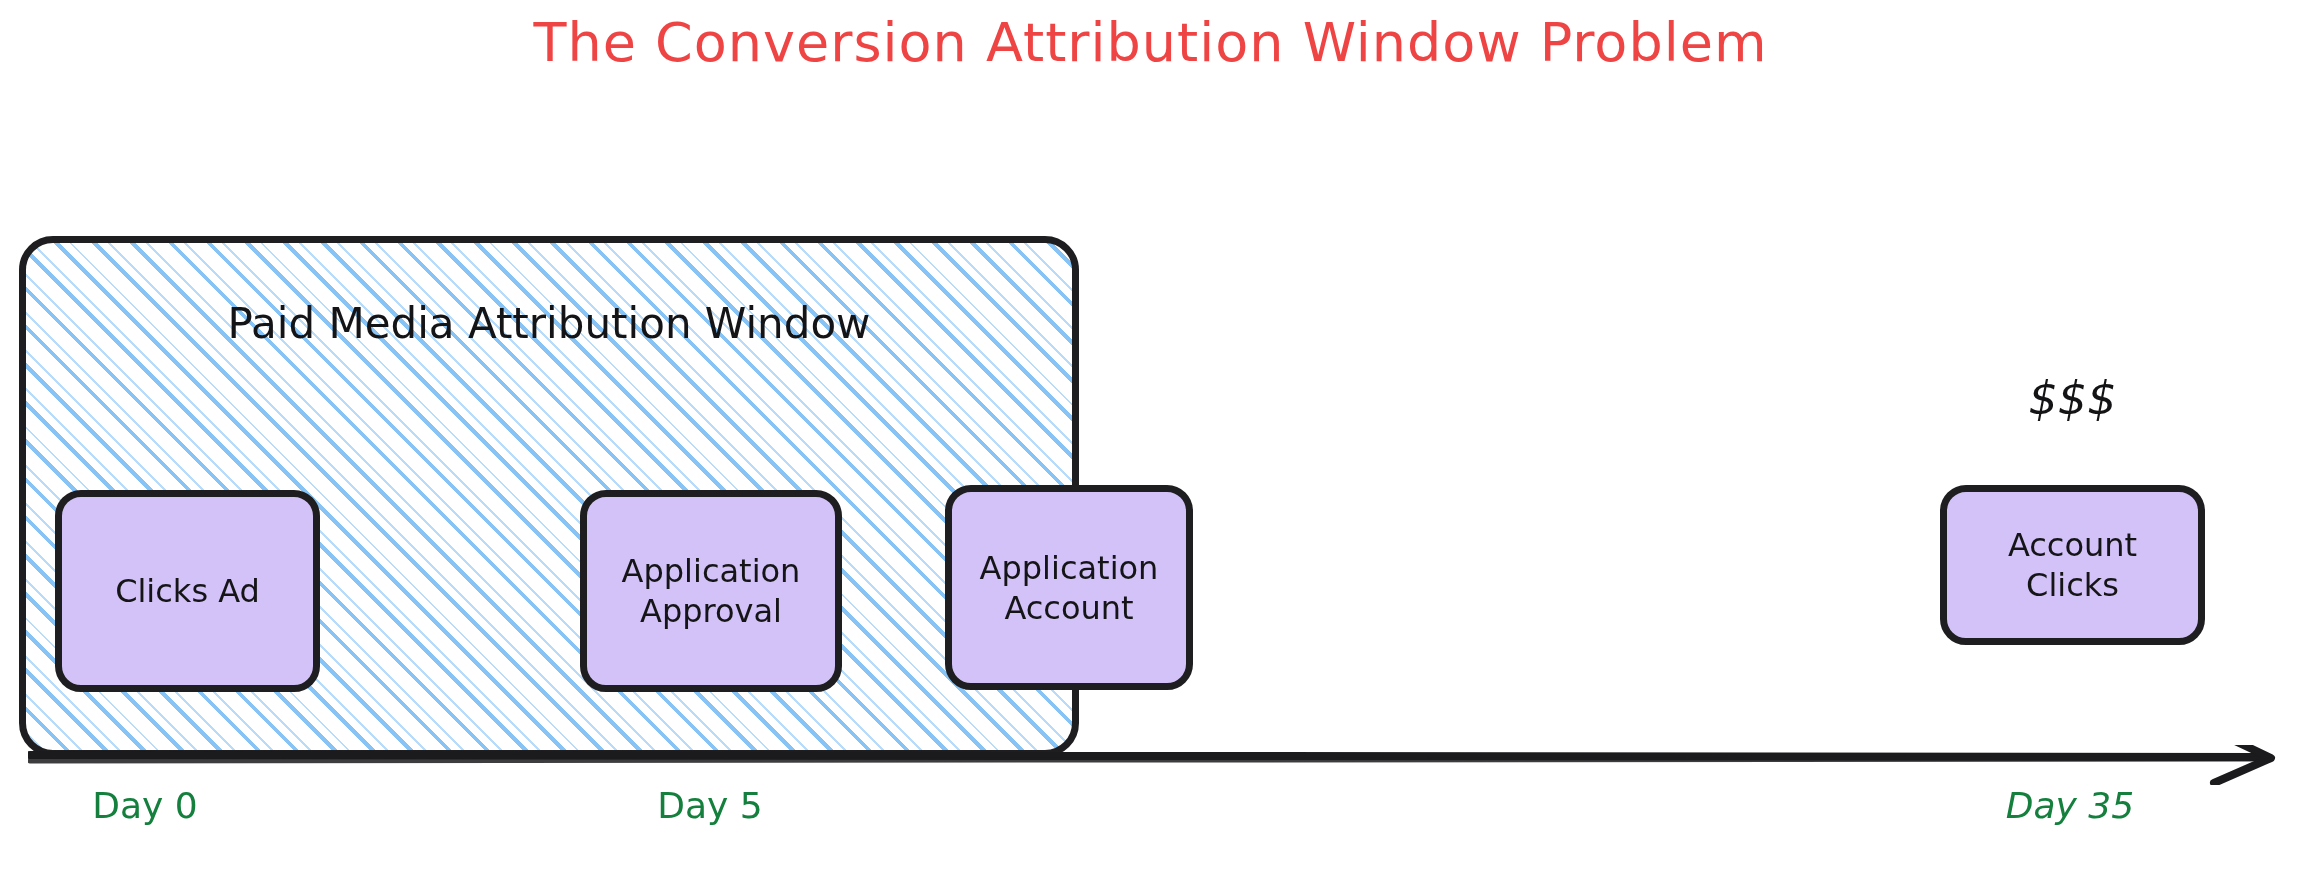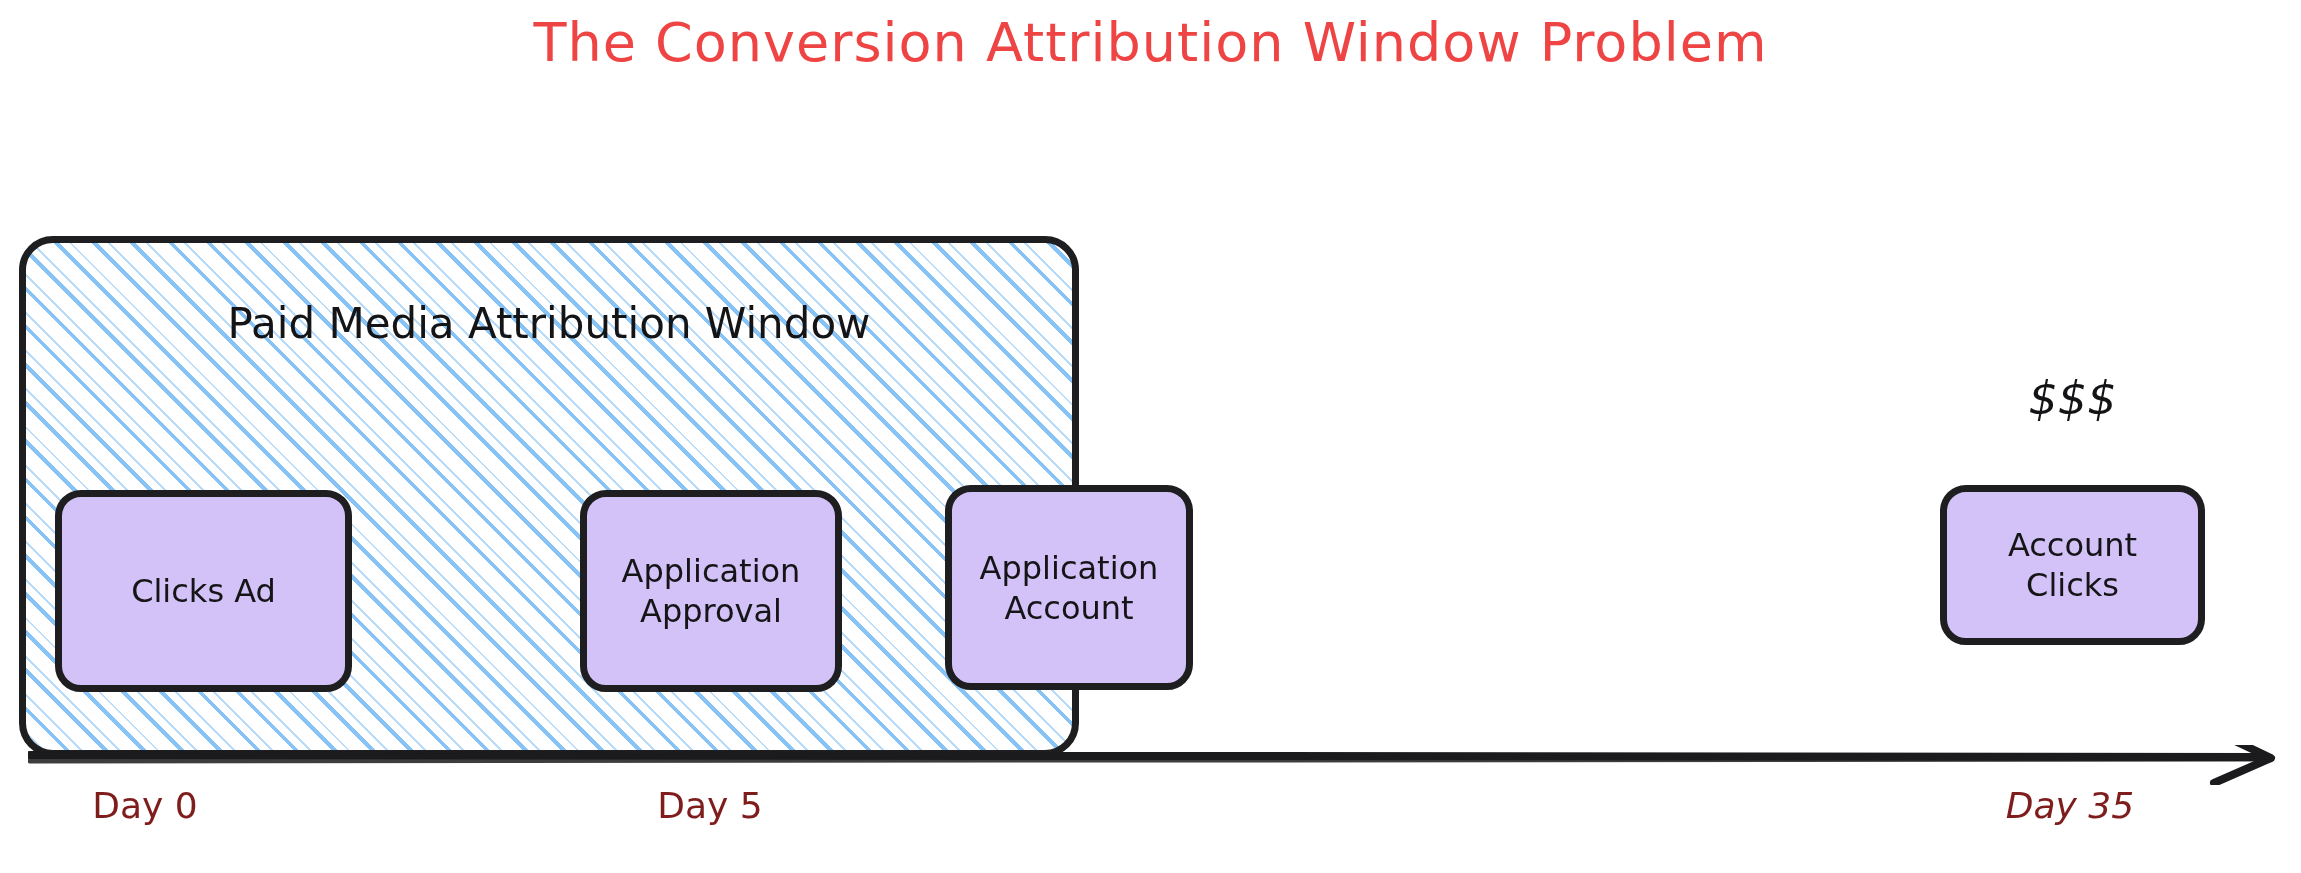--- a/index.html
+++ b/index.html
@@ -87,21 +87,21 @@
     justify-content: center;
     text-align: center;
     color: #151517;
     font-size: 32px;
     line-height: 40px;
     padding: 6px 10px;
     font-family: "DejaVu Sans", sans-serif;
   }
   .node .node-text { display: block; }
 
-  #node-clicks-ad   { left: 55px;   top: 490px; width: 297px; height: 202px; }
+  #node-clicks-ad   { left: 55px;   top: 490px; width: 265px; height: 202px; }
   #node-app-sub     { left: 580px;  top: 490px; width: 262px; height: 202px; }
   #node-app-appr    { left: 945px;  top: 485px; width: 248px; height: 205px; }
   #node-acct-funded { left: 1940px; top: 485px; width: 265px; height: 160px; }
 
   
   .money-label {
     position: absolute;
     left: 1940px;
     top: 370px;
     width: 265px;
@@ -123,21 +123,21 @@
   }
   .timeline-axis svg { display: block; }
 
   
   .day-label {
     position: absolute;
     top: 782px;
     text-align: center;
     font-size: 36px;
     line-height: 48px;
-    color: #7f1d1d;
+    color: #15803d;
     white-space: nowrap;
     font-family: "DejaVu Sans", sans-serif;
   }
   #day-label-0  { left: 20px;   width: 250px; }
   #day-label-5  { left: 595px;  width: 230px; }
   #day-label-7  { left: 915px;  width: 230px; }
   #day-label-35 { left: 1945px; width: 250px; font-style: italic; }
 </style>
 </head>
 <body>

